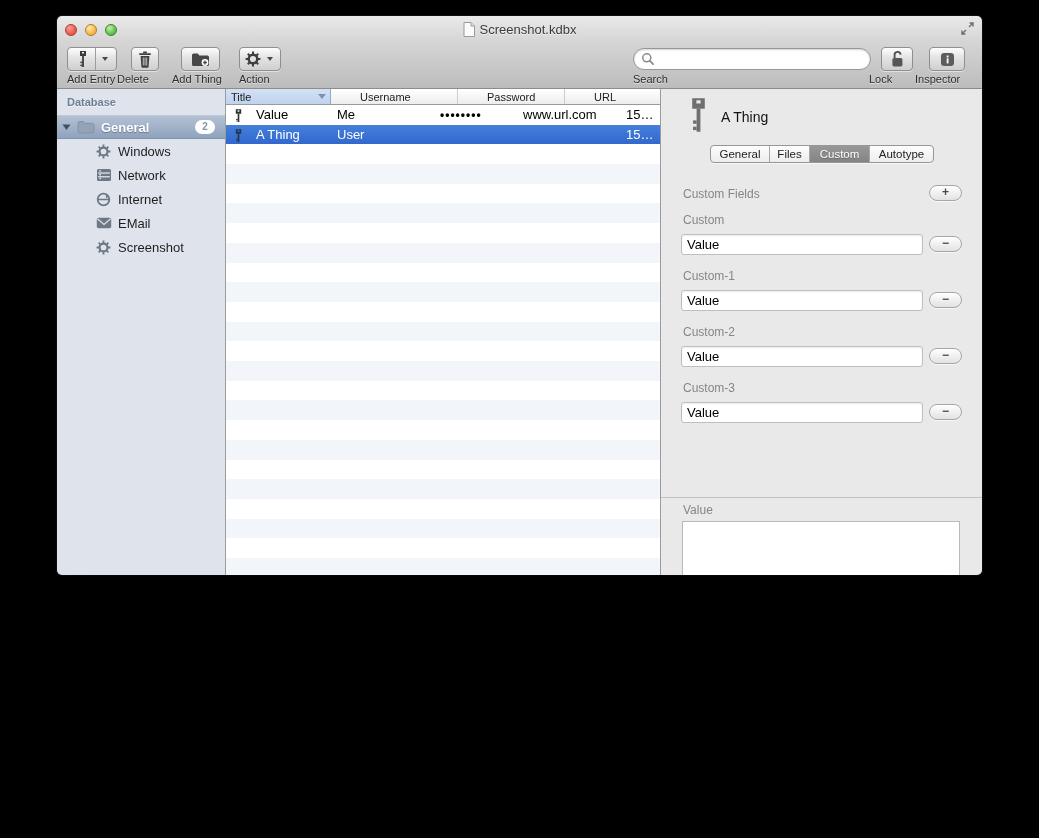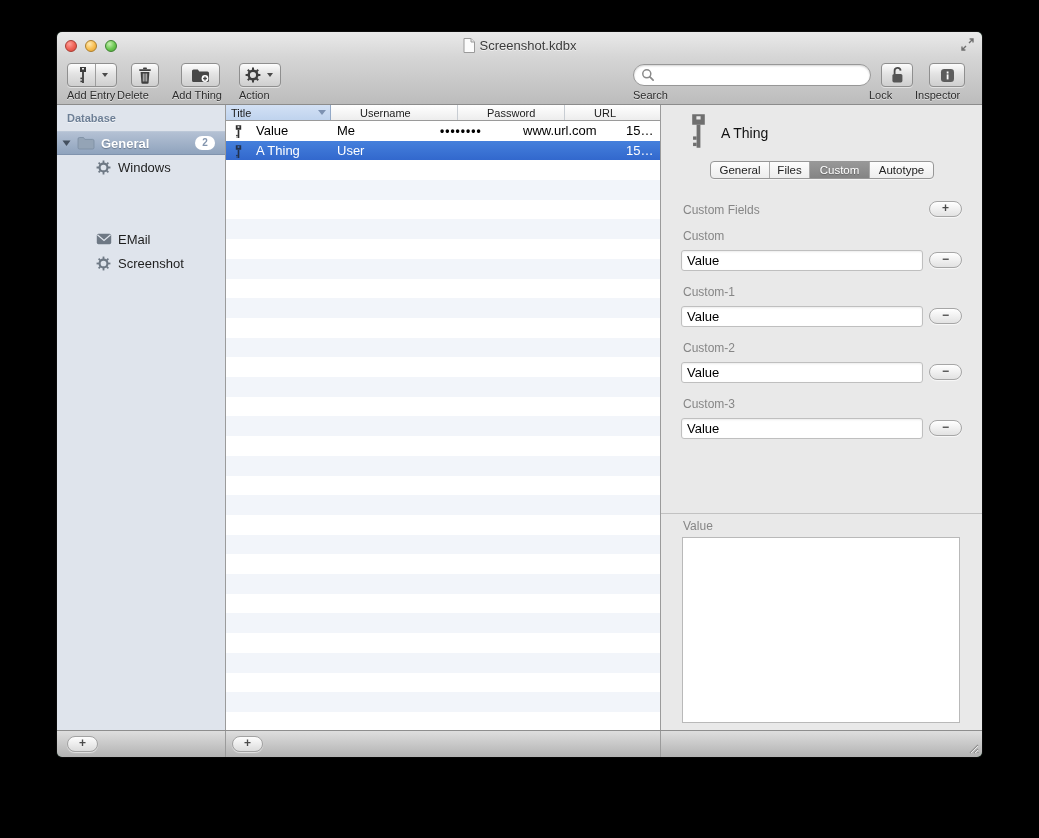--- a/index.html
+++ b/index.html
@@ -1,18 +1,18 @@
 <!DOCTYPE html>
 <html><head>
 <meta charset="utf-8">
 <style>
   html,body{margin:0;padding:0;width:1039px;height:838px;background:#000;overflow:hidden;
     font-family:"Liberation Sans",sans-serif;-webkit-font-smoothing:antialiased;}
   *{box-sizing:border-box;cursor:default;}
-  .window{position:absolute;left:57px;top:32px;width:925px;height:725px;border-radius:5px;
+  .window{position:absolute;left:57px;top:16px;width:925px;height:559px;border-radius:5px;
     overflow:hidden;background:#14532d;box-shadow:0 14px 40px rgba(0,0,0,.9),0 0 0 1px rgba(255,255,255,.08);}
   
   .chrome{position:absolute;left:0;top:0;width:925px;height:73px;
     background:linear-gradient(#eaeaea,#d6d6d6 34%,#bcbcbc 100%);border-bottom:1px solid #8c8c8c;}
   .titlebar{position:absolute;left:0;top:0;width:100%;height:26px;}
   .traffic{position:absolute;left:8px;top:8px;display:flex;gap:8px;}
   .tl{width:12px;height:12px;border-radius:50%;}
   .tl.red{background:radial-gradient(circle at 35% 30%,#ff9d96,#ee6054 55%,#d3473c);border:1px solid #a83b32;}
   .tl.yellow{background:radial-gradient(circle at 35% 30%,#ffe9b0,#f8bd4f 55%,#dd9f33);border:1px solid #ad7f2c;}
   .tl.green{background:radial-gradient(circle at 35% 30%,#c4efae,#69c74f 55%,#4ea23a);border:1px solid #3e8230;}
@@ -246,21 +246,44 @@
                 <line x1="11.4" y1="11.4" x2="13.2" y2="13.2"></line>
                 <line x1="11.4" y1="4.6" x2="13.2" y2="2.8"></line>
                 <line x1="2.8" y1="13.2" x2="4.6" y2="11.4"></line>
               </g>
               <circle cx="8" cy="8" r="4.2" fill="none" stroke="#6e7884" stroke-width="2.3"></circle>
             </svg>
         </span>
         <span class="lbl">Windows</span>
       </div>
 
-
+      <div class="sb-item" style="top:74px;">
+        <span class="icn">
+          <svg width="16" height="14" viewBox="0 0 16 14">
+              <rect x="1" y="1" width="14" height="12" rx="1.6" fill="#6e7884"></rect>
+              <rect x="2.2" y="4.4" width="11.6" height="1.3" fill="#dfe4ec"></rect>
+              <rect x="2.2" y="8.1" width="11.6" height="1.3" fill="#dfe4ec"></rect>
+              <rect x="3.4" y="2.2" width="1.6" height="1.4" fill="#dfe4ec"></rect>
+              <rect x="3.4" y="6" width="1.6" height="1.4" fill="#dfe4ec"></rect>
+              <rect x="3.4" y="9.8" width="1.6" height="1.4" fill="#dfe4ec"></rect>
+            </svg>
+        </span>
+        <span class="lbl">Network</span>
+      </div>
+
+      <div class="sb-item" style="top:98px;">
+        <span class="icn">
+          <svg width="15" height="15" viewBox="0 0 16 16">
+              <circle cx="8" cy="8" r="6.2" fill="none" stroke="#6e7884" stroke-width="1.9"></circle>
+              <line x1="2" y1="8" x2="14" y2="8" stroke="#6e7884" stroke-width="1.4"></line>
+              <path d="M10.2 2.6l3.4 2-2.6 2.4z" fill="#6e7884"></path>
+            </svg>
+        </span>
+        <span class="lbl">Internet</span>
+      </div>
 
       <div class="sb-item" style="top:122px;">
         <span class="icn">
           <svg width="16" height="12" viewBox="0 0 16 12">
               <rect x="0.8" y="0.8" width="14.4" height="10.4" rx="1.6" fill="#6e7884"></rect>
               <path d="M1.4 1.8L8 7.4l6.6-5.6" fill="none" stroke="#dfe4ec" stroke-width="1.2"></path>
             </svg>
         </span>
         <span class="lbl">EMail</span>
       </div>

